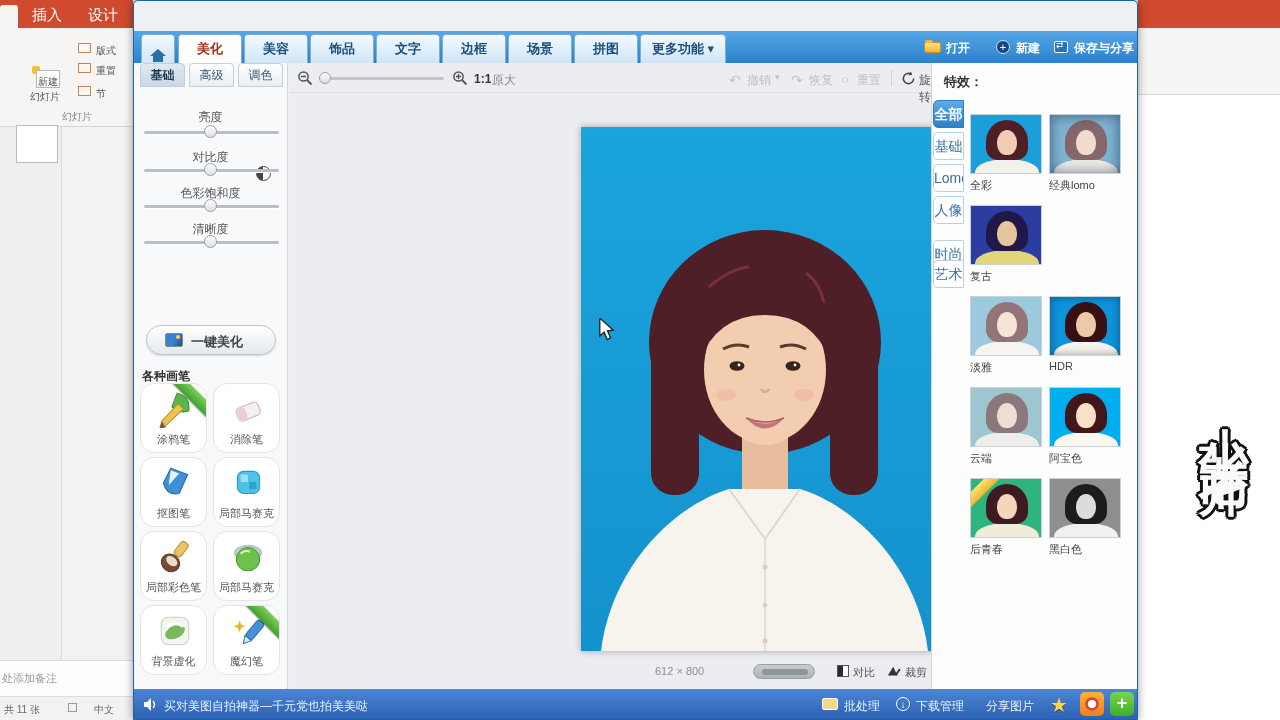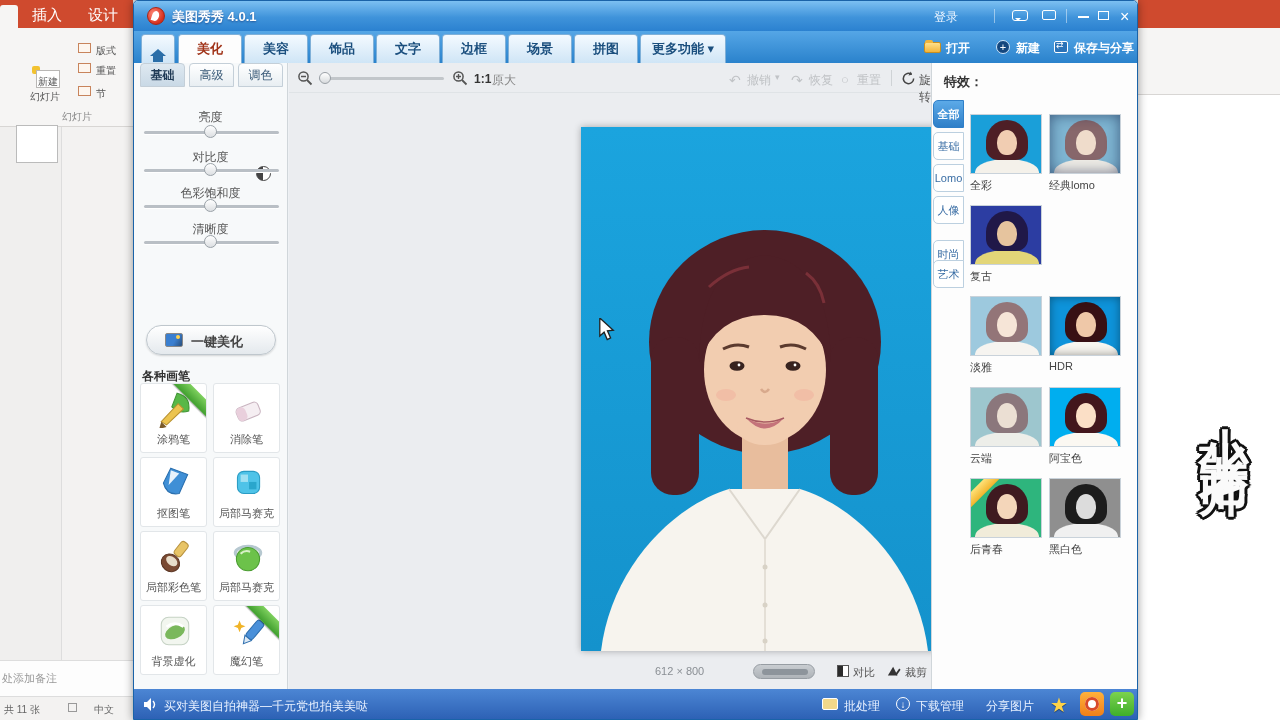--- a/index.html
+++ b/index.html
@@ -75,21 +75,21 @@
   .slider-track { position:absolute; left:10px; width:135px; height:3px; background:#b9bfc5; border-radius:2px; box-shadow:0 1px 0 #fff; }
   .slider-thumb { position:absolute; width:13px; height:13px; border-radius:50%; background:linear-gradient(#fff,#dcdfe2); border:1px solid #9aa2a8; top:-6px; left:60px; }
   .half-circle { left:122px; top:103px; width:15px; height:15px; border-radius:50%; border:1.5px solid #444; background:linear-gradient(90deg,#444 50%,#fff 50%); }
   .beautify-btn { left:12px; top:262px; width:130px; height:30px; border:1px solid #bfc7cd; border-radius:15px;
     background:linear-gradient(#ffffff,#e4e9ed); box-shadow:0 1px 2px rgba(0,0,0,.15); }
   .beautify-btn .ic { position:absolute; left:18px; top:7px; width:18px; height:14px; border-radius:2px;
     background:linear-gradient(120deg,#3a7fd0 55%,#2a4f7a); border:1px solid #888; }
   .beautify-btn .ic::after { content:""; position:absolute; right:2px; top:1px; width:4px; height:4px; border-radius:50%; background:#ffd34e; }
   .beautify-btn span { position:absolute; left:44px; top:7px; font-size:13px; color:#444; font-weight:bold; }
   .brush-header { left:8px; top:305px; font-size:12px; font-weight:bold; color:#333; }
-  .tool { position:absolute; width:67px; height:70px; background:#fff; border:1px solid #e2e6e9; border-radius:3px; overflow:hidden; }
+  .tool { position:absolute; width:67px; height:70px; background:#fff; border:1px solid #e2e6e9; border-radius:14px; overflow:hidden; }
   .tool .t-label { position:absolute; left:0; bottom:5px; width:100%; text-align:center; font-size:11px; color:#555; }
   .tool svg { position:absolute; left:15px; top:6px; }
   .ribbon { position:absolute; right:-14px; top:6px; width:52px; height:12px; transform:rotate(45deg);
     background:linear-gradient(#7ed05e,#3f9e2e); box-shadow:0 1px 1px rgba(0,0,0,.3); }
   .tutorial-btn { left:7px; top:652px; width:140px; height:30px; background:#fbe7f2; border:1px solid #f3c3de; border-radius:4px; }
 
   
   .canvas { left:155px; top:62px; width:642px; height:626px; background:#ebedf0; }
   .c-toolbar { left:0; top:0; width:642px; height:30px; border-bottom:1px solid #dfe3e6; }
   .ct-label { position:absolute; top:9px; font-size:12px; color:#555; }
@@ -100,21 +100,21 @@
   .photo { left:292px; top:64px; width:367px; height:524px; box-shadow:0 0 7px rgba(0,0,0,.3); }
   .c-info { position:absolute; top:602px; font-size:11px; color:#8a8f94; }
   .gray-pill { left:464px; top:601px; width:62px; height:15px; background:linear-gradient(#c9cdd1,#aeb3b8); border:1px solid #979da3; border-radius:8px; }
   .gray-pill::after { content:""; position:absolute; left:8px; top:4px; width:46px; height:6px; background:#8d949b; border-radius:3px; }
   .cmp-icon { left:548px; top:602px; width:12px; height:12px; border:1px solid #555; background:linear-gradient(90deg,#2b2b2b 50%,#fff 50%); }
 
   
   .fx-panel { left:797px; top:62px; width:206px; height:626px; background:#fdfdfd; border-left:1px solid #d0d6da; }
   .fx-header { left:12px; top:10px; font-size:13px; font-weight:bold; color:#333; }
   .cat-tab { position:absolute; left:1px; width:31px; height:28px; background:#fff; border:1px solid #bcd0e0;
-    border-radius:5px 0 0 5px; font-size:11px; color:#3a6ea5; text-align:center; line-height:27px; overflow:hidden; }
+    border-radius:5px 0 0 5px; font-size:14px; color:#3a6ea5; text-align:center; line-height:27px; overflow:hidden; }
   .cat-tab.active { background:linear-gradient(#5caae8,#2f7fc8); color:#fff; border-color:#2f7fc8; font-weight:bold; }
   .fx-cell { position:absolute; width:74px; }
   .fx-thumb { position:relative; width:72px; height:60px; background:var(--bg,#1a9fd9); border:1px solid #c9d2da; overflow:hidden; }
   .pt-hair { position:absolute; left:15px; top:5px; width:42px; height:40px; border-radius:21px 21px 12px 12px; background:var(--hair,#4e1f26); }
   .pt-face { position:absolute; left:26px; top:15px; width:20px; height:25px; border-radius:50% 50% 45% 45%; background:var(--skin,#f1cdb2); }
   .pt-shirt { position:absolute; left:4px; top:44px; width:64px; height:26px; border-radius:50% 50% 0 0; background:var(--shirt,#f4f1ea); }
   .pt-wash { position:absolute; inset:0; background:var(--wash,transparent); box-shadow:var(--vig,none); }
   .fx-ribbon { display:var(--ribbon,none); position:absolute; left:-16px; top:5px; width:52px; height:11px;
     transform:rotate(-45deg); background:linear-gradient(#ffe27a,#f2b42c); }
   .fx-label { position:absolute; top:64px; width:72px; text-align:left; font-size:11px; color:#444; }
@@ -168,32 +168,20 @@
     </div>
   </div>
 
   <div class="abs ppt-right"></div>
   <div class="abs ppt-right-red"></div>
   <div class="abs ppt-right-ribbon"></div>
   <div class="abs watermark">小张老师</div>
 
   <div class="abs meitu">
 
-    <div class="abs titlebar">
-      <div class="abs logo"></div>
-      <span class="abs app-title">美图秀秀 4.0.1</span>
-      <span class="abs tb-text" style="left:800px;top:8px">登录</span>
-      <div class="abs win-sep" style="left:860px"></div>
-      <div class="abs bubble-icon" style="left:878px"></div>
-      <div class="abs monitor-icon" style="left:908px"></div>
-      <div class="abs win-sep" style="left:932px"></div>
-      <div class="abs min-bar" style="left:944px"></div>
-      <div class="abs max-box" style="left:964px"></div>
-      <span class="abs win-btn" style="left:986px;font-size:16px">×</span>
-    </div>
 
     <div class="abs navbar">
       <div class="abs home-tab">
         <div class="abs home-glyph"></div>
       </div>
       <div class="tab active" style="left:44px;width:64px">美化</div>
       <div class="tab" style="left:110px;width:64px">美容</div>
       <div class="tab" style="left:176px;width:64px">饰品</div>
       <div class="tab" style="left:242px;width:64px">文字</div>
       <div class="tab" style="left:308px;width:64px">边框</div>

